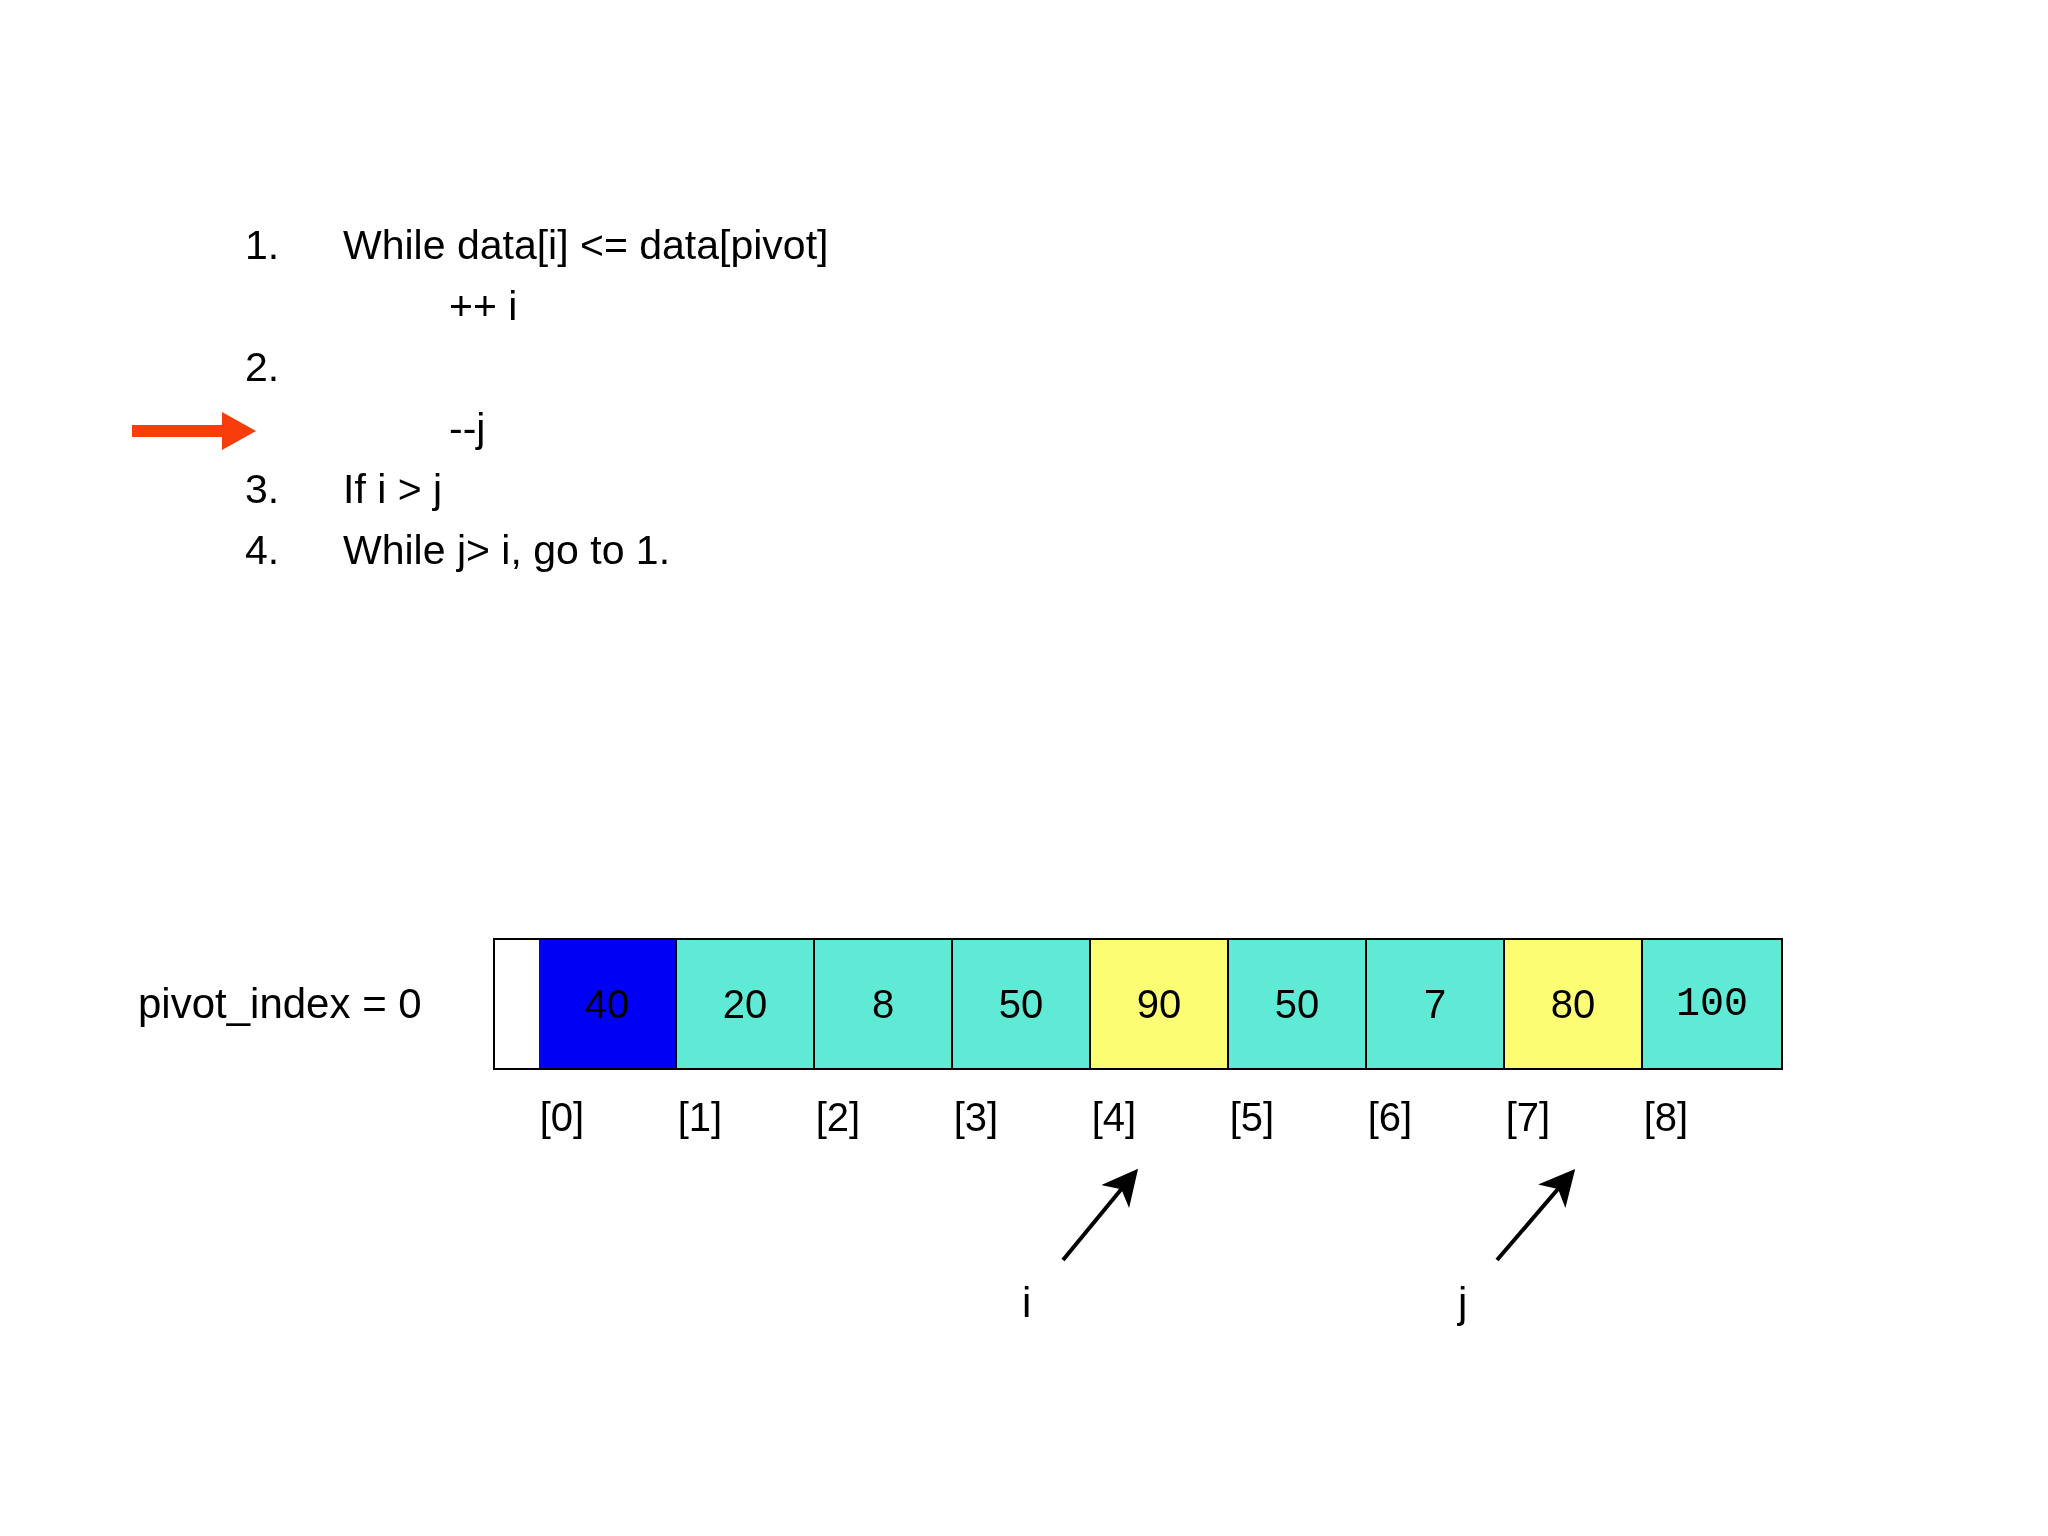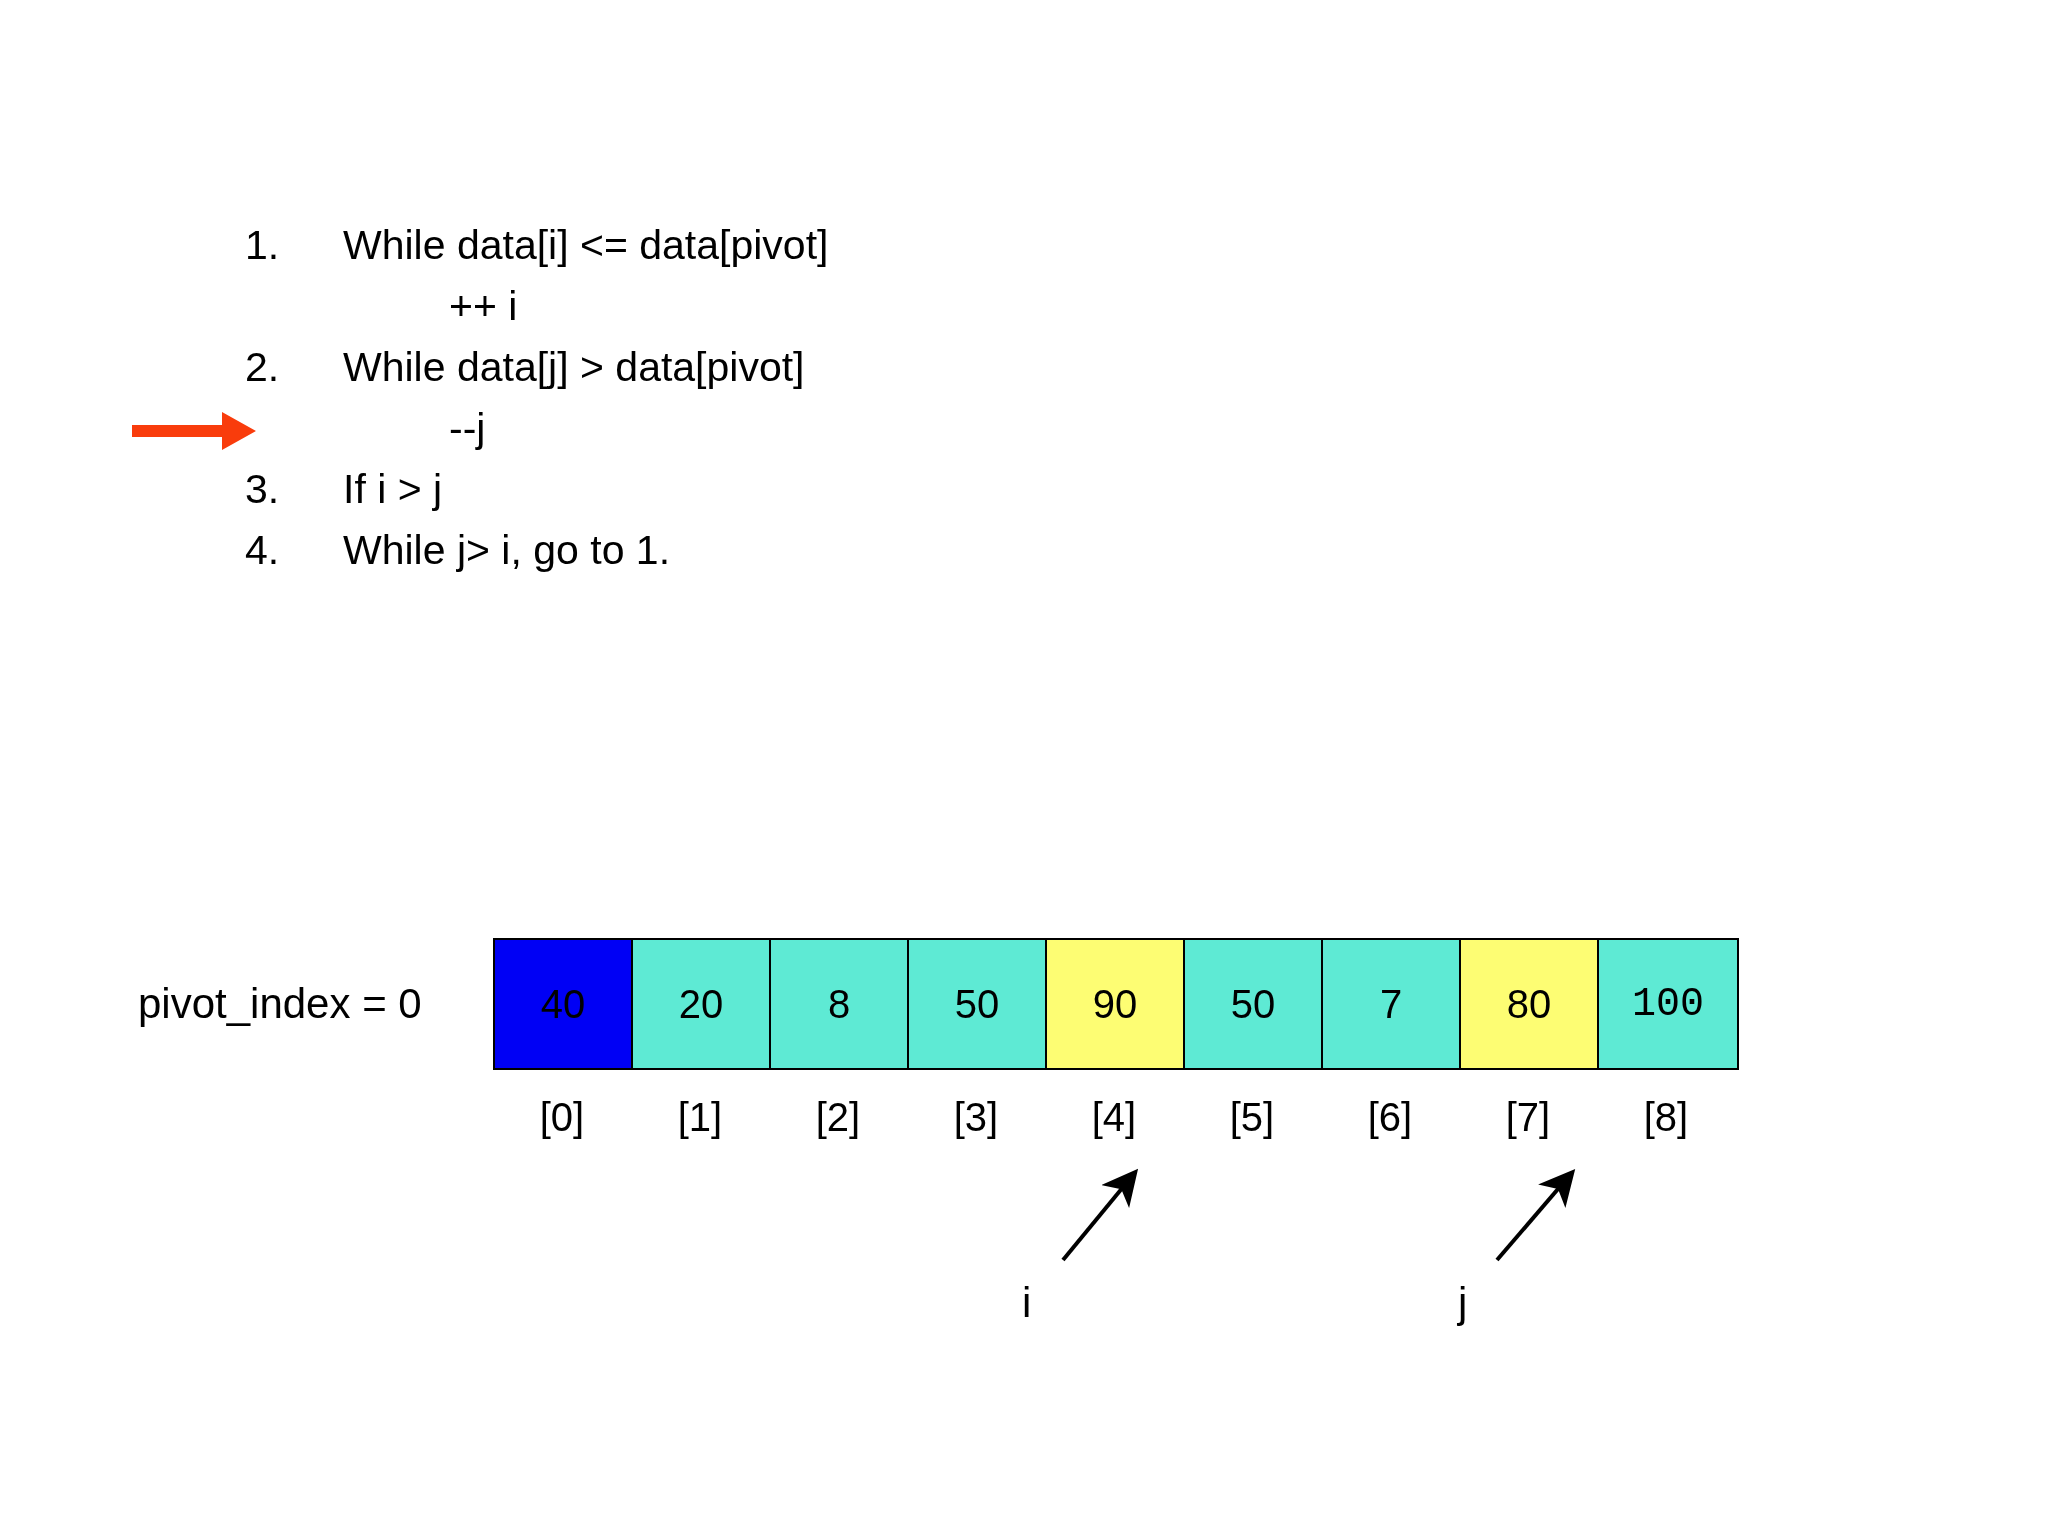--- a/index.html
+++ b/index.html
@@ -76,20 +76,21 @@
   }
   #array-row {
     position: absolute;
     left: 493px;
     top: 938px;
     height: 132px;
     display: flex;
     border: 2px solid #000;
     box-sizing: border-box;
     pointer-events: auto;
+    padding-left: 44px;
   }
   .array-cell {
     width: 138px;
     height: 128px;
     box-sizing: border-box;
     border-right: 2px solid #000;
     display: flex;
     align-items: center;
     justify-content: center;
     font-size: 40px;
@@ -140,21 +141,20 @@
 <div id="steps-list">
 
   <div class="step-row">
     <span class="step-number">1.</span>
     <span class="step-text">While data[i] &lt;= data[pivot]</span>
   </div>
   <div class="step-sub">++ i</div>
 
   <div class="step-row">
     <span class="step-number">2.</span>
-    <span class="step-text">While data[j] &gt; data[pivot]</span>
   </div>
   <div class="step-sub">--j</div>
 
   <div class="step-row">
     <span class="step-number">3.</span>
     <span class="step-text">If i &gt; j</span>
   </div>
 
   <div class="step-row">
     <span class="step-number">4.</span>

